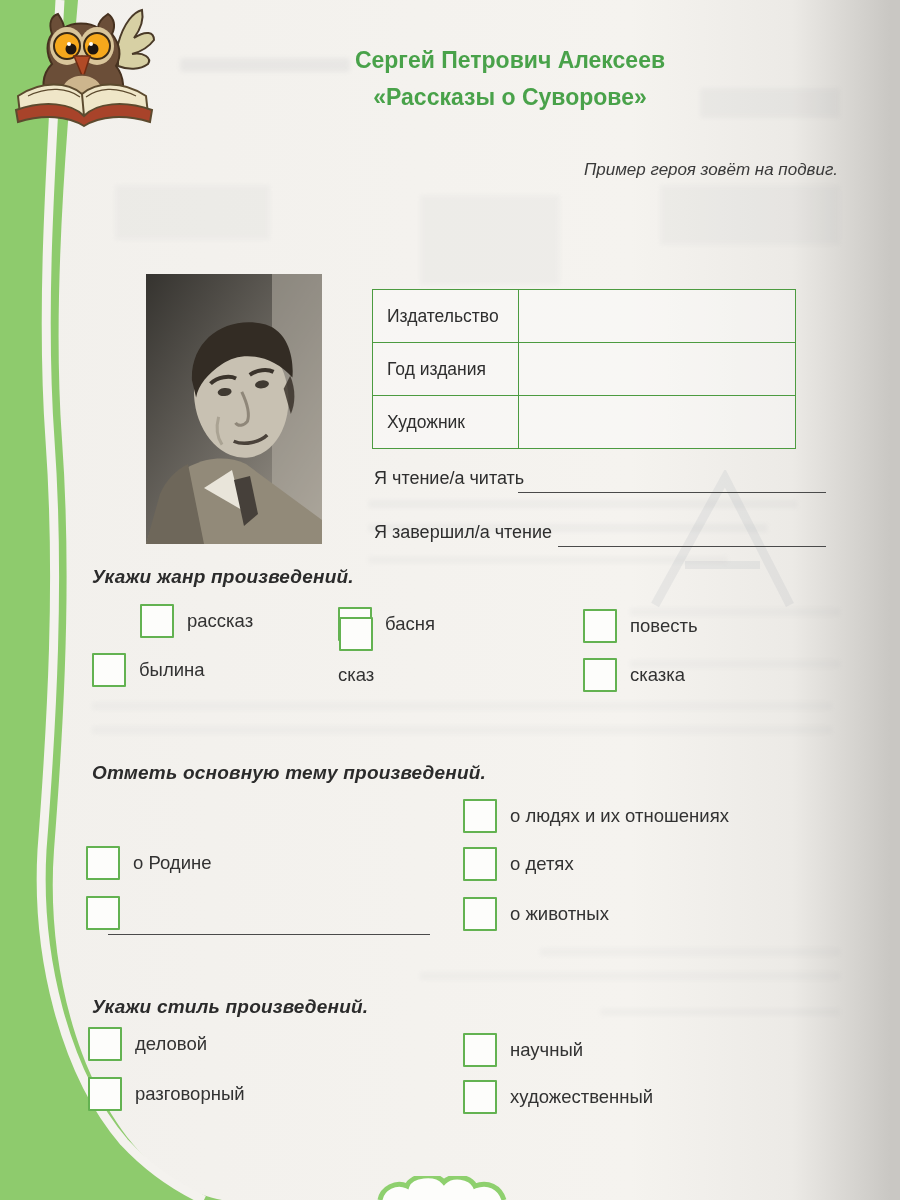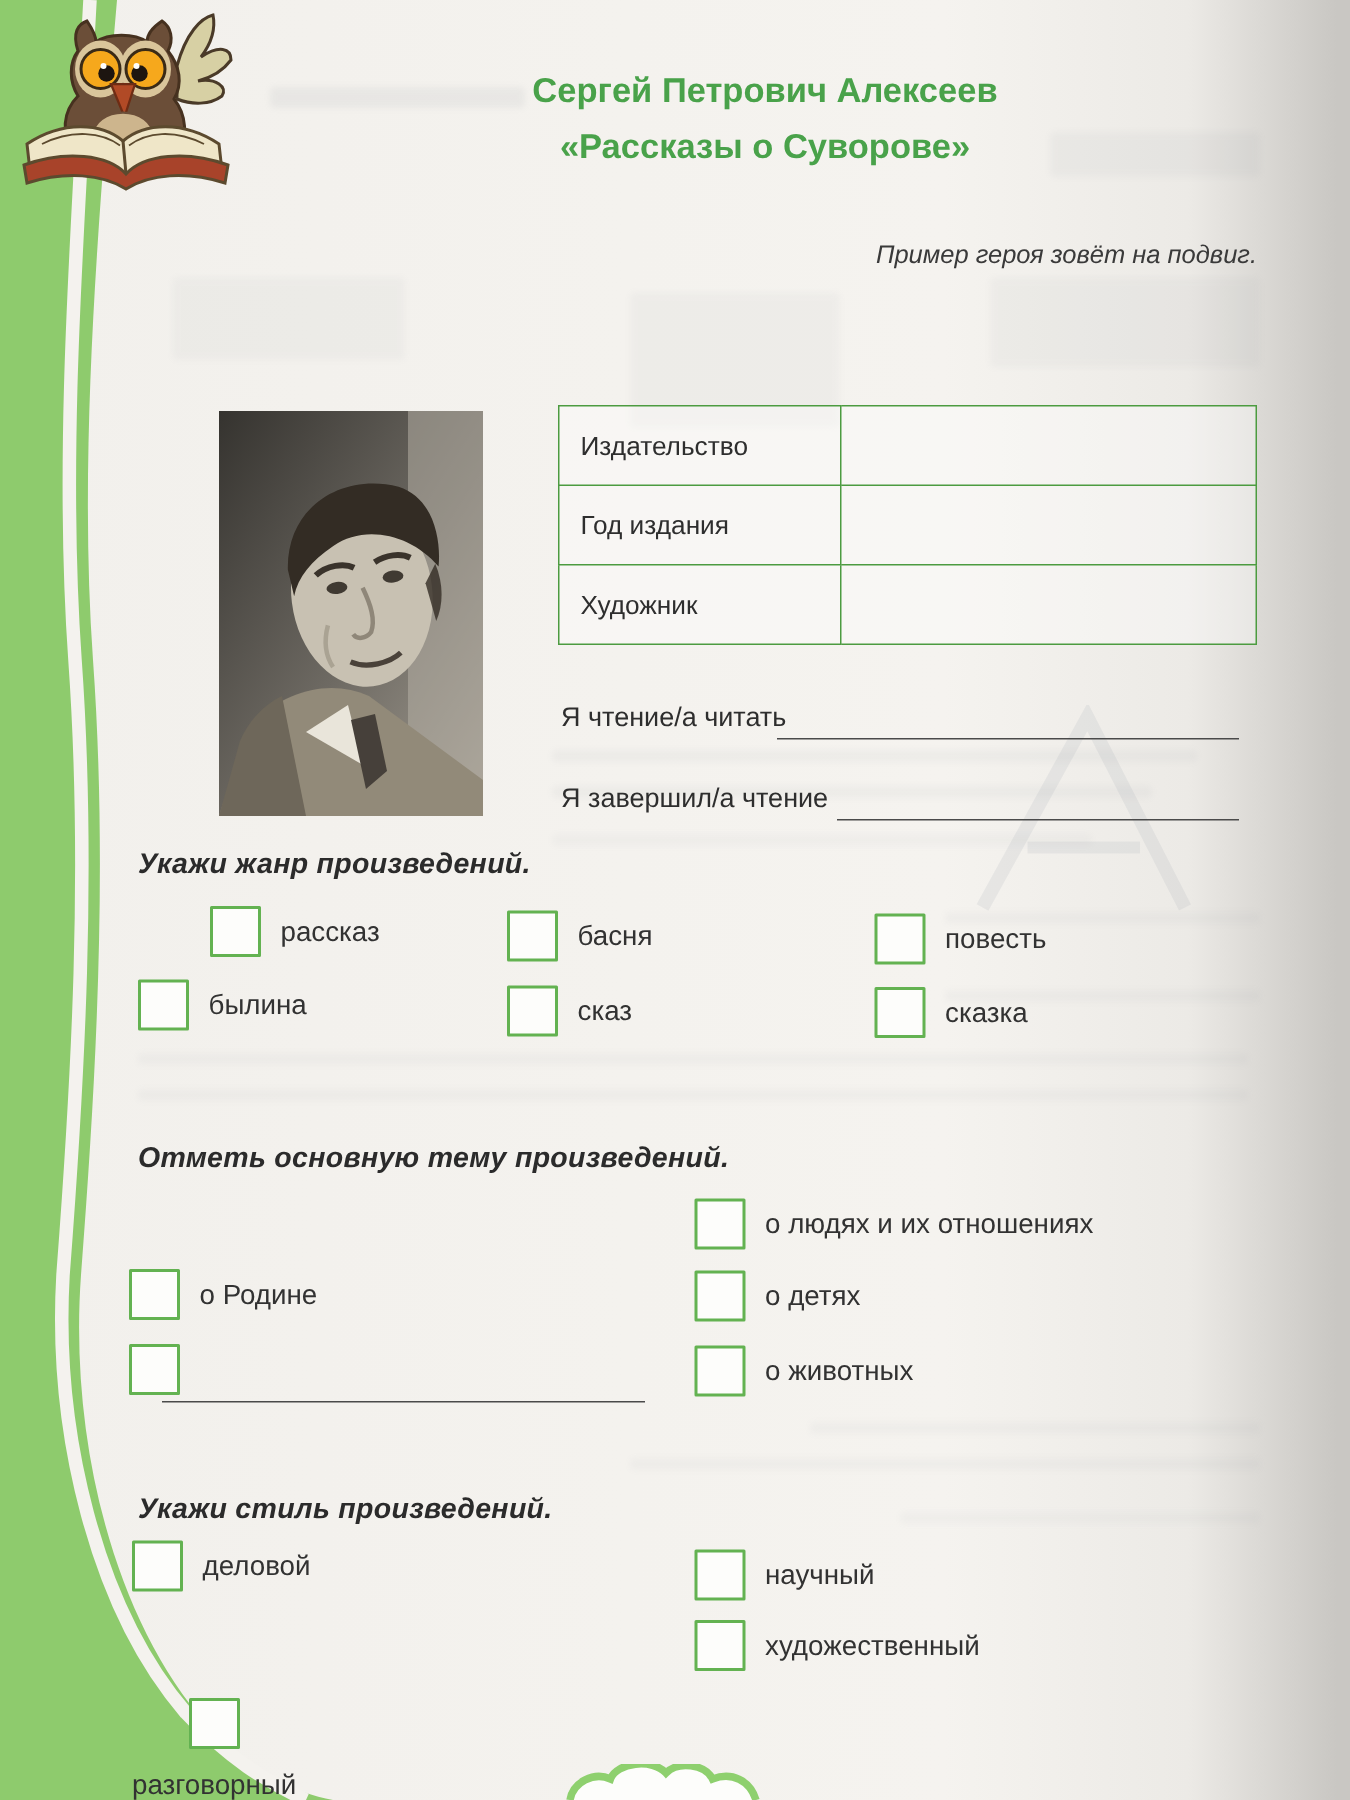--- a/index.html
+++ b/index.html
@@ -19,21 +19,21 @@
   .epigraph{
     position:absolute;top:158px;right:62px;text-align:right;
     font-size:17px;font-style:italic;color:#3a3a3a;line-height:1.45;
   }
   .section-heading{
     position:absolute;font-size:19px;font-weight:bold;font-style:italic;color:#2b2b2b;
     letter-spacing:.2px;
   }
   
   .book-table{
-    position:absolute;left:372px;top:270px;width:466px;border-collapse:collapse;
+    position:absolute;left:372px;top:289px;width:424px;border-collapse:collapse;
     background:rgba(255,255,255,.35);
   }
   .book-table td{
     border:1.6px solid #4c9b40;height:52px;font-size:17.5px;color:#2e2e2e;
     padding:0 0 0 14px;vertical-align:middle;
   }
   .book-table td.val{width:262px;}
   
   .fill-label{position:absolute;font-size:18px;color:#2e2e2e;}
   .fill-line{position:absolute;height:0;border-bottom:1.6px solid #4a4a4a;}
@@ -181,21 +181,21 @@
     <span class="lbl">басня</span>
   </div>
   <div class="opt" style="left:583px;top:608px;">
     <span class="cb"></span>
     <span class="lbl">повесть</span>
   </div>
   <div class="opt" style="left:92px;top:652px;">
     <span class="cb"></span>
     <span class="lbl">былина</span>
   </div>
-  <div class="opt" style="left:338px;top:656px;">
+  <div class="opt" style="left:338px;top:617px;flex-direction:column;">
     <span class="cb"></span>
     <span class="lbl">сказ</span>
   </div>
   <div class="opt" style="left:583px;top:657px;">
     <span class="cb"></span>
     <span class="lbl">сказка</span>
   </div>
 
   <div class="section-heading" style="left:92px;top:762px;">Отметь основную тему произведений.</div>
 
@@ -225,21 +225,21 @@
   <div class="section-heading" style="left:92px;top:996px;">Укажи стиль произведений.</div>
 
   <div class="opt" style="left:88px;top:1026px;">
     <span class="cb"></span>
     <span class="lbl">деловой</span>
   </div>
   <div class="opt" style="left:463px;top:1032px;">
     <span class="cb"></span>
     <span class="lbl">научный</span>
   </div>
-  <div class="opt" style="left:88px;top:1132px;flex-direction:column;">
+  <div class="opt" style="left:88px;top:1076px;">
     <span class="cb"></span>
     <span class="lbl">разговорный</span>
   </div>
   <div class="opt" style="left:463px;top:1079px;">
     <span class="cb"></span>
     <span class="lbl">художественный</span>
   </div>
 
   <svg class="abs" style="left:376px;top:1176px;" width="132" height="24" viewBox="0 0 132 24" aria-hidden="true">
     <path d="M4,24 C6,12 20,5 31,10 C35,-1 59,-4 68,6 C76,-2 94,0 99,10 C112,5 124,11 128,24" fill="#fdfdfb" stroke="#8ed06e" stroke-width="5"></path>

